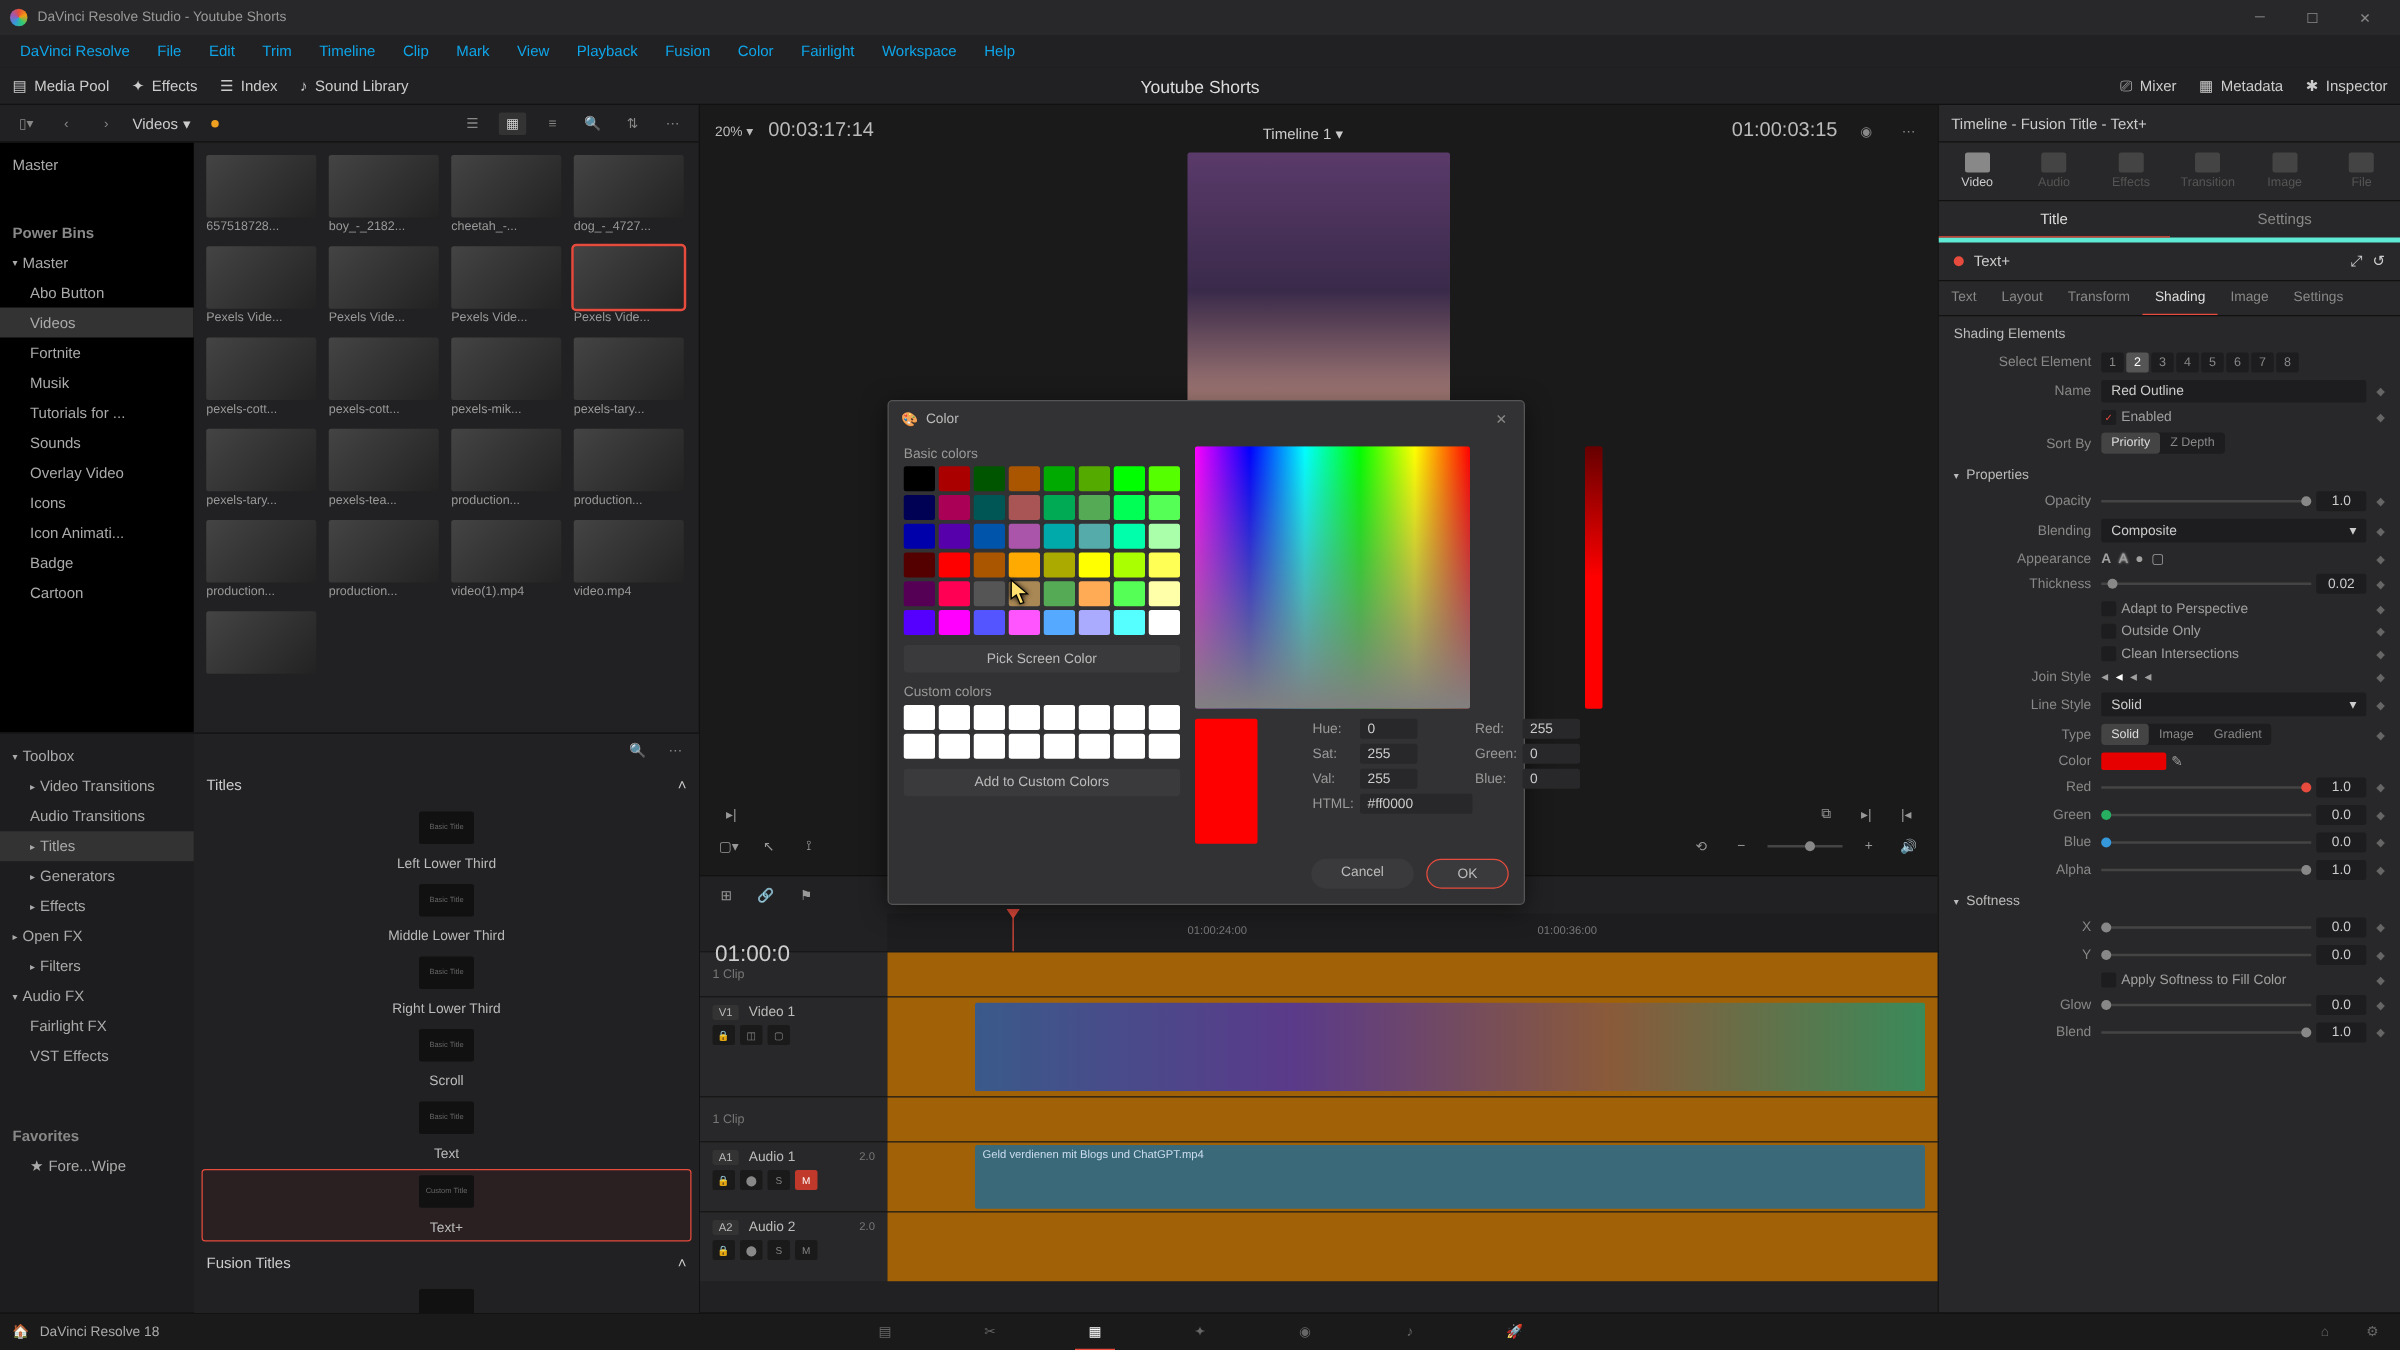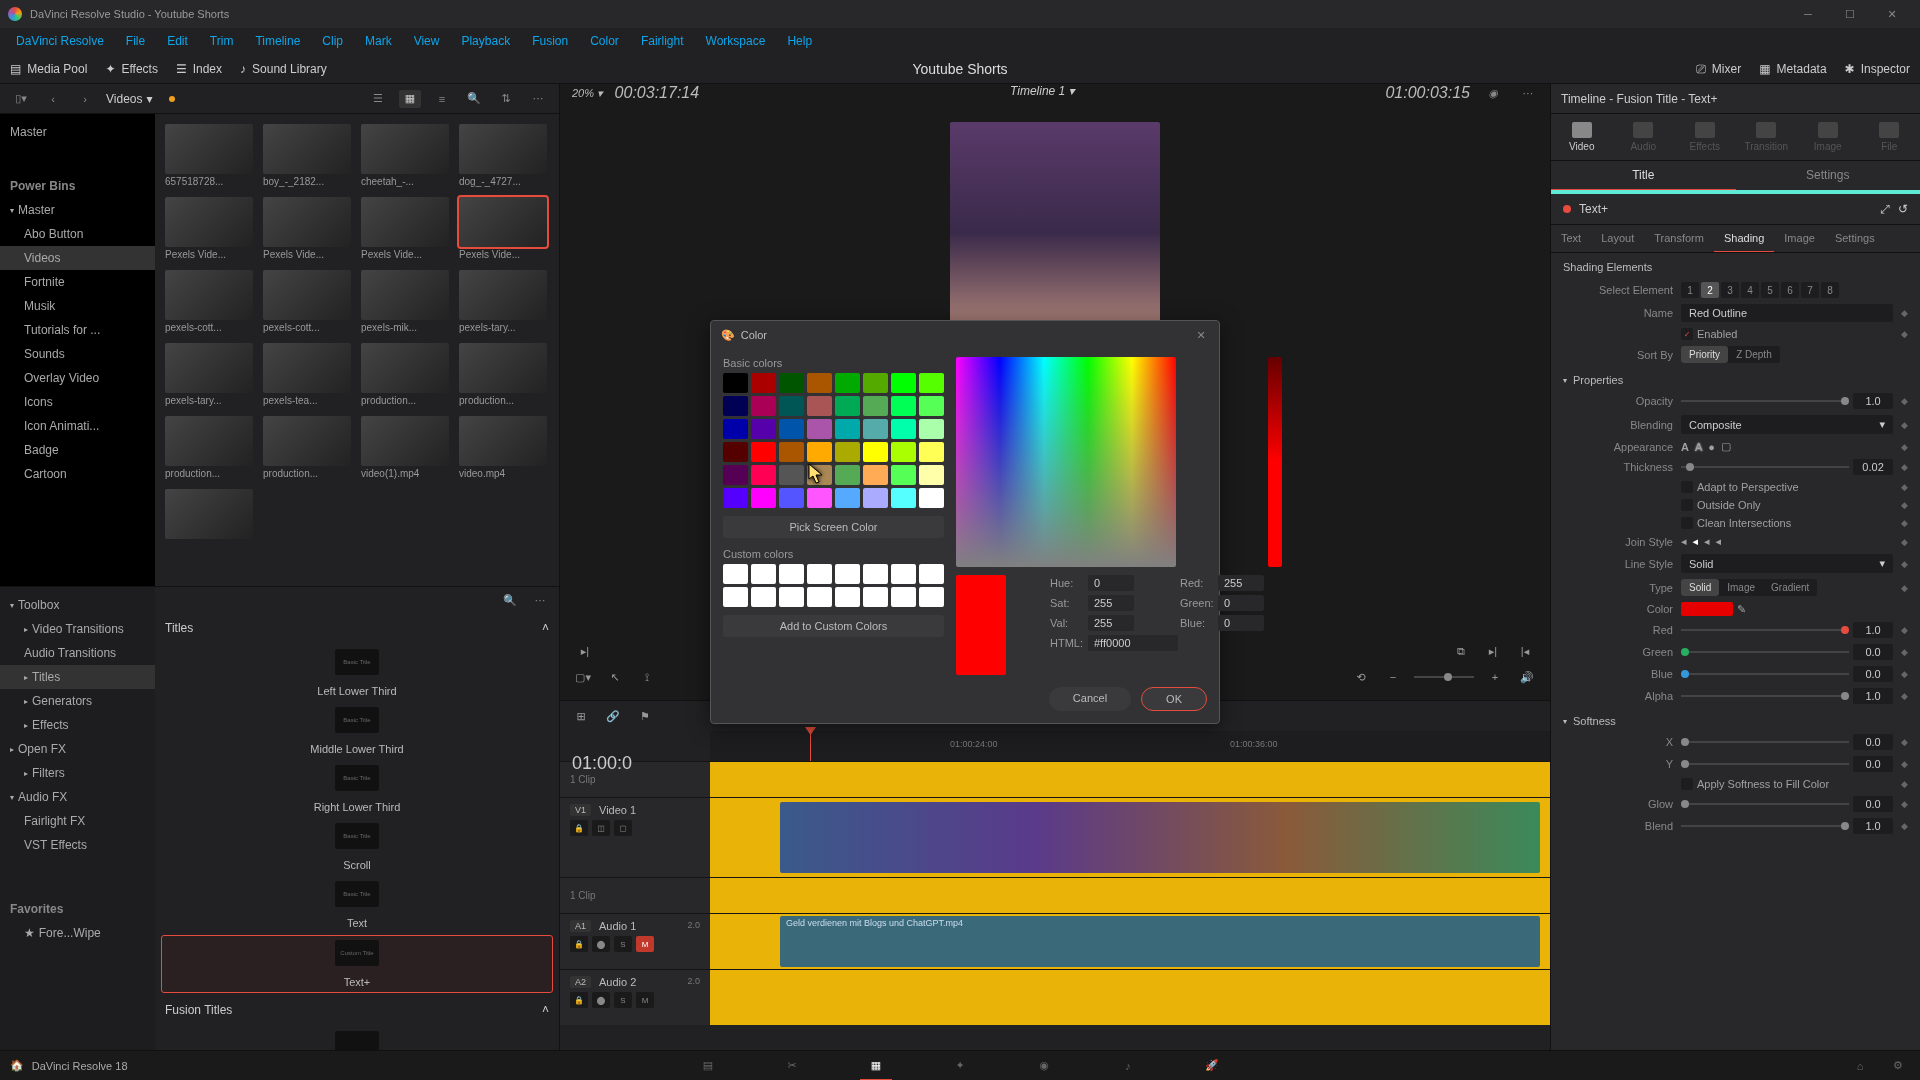--- a/index.html
+++ b/index.html
@@ -39,42 +39,42 @@
 .clip-label { font-size:10px; color:#999; margin-top:2px; overflow:hidden; text-overflow:ellipsis; white-space:nowrap; }
 .lower-split { display:flex; height:48%; border-top:1px solid #111; }
 .toolbox-tree { width:155px; background:#1d1d1f; padding:6px 0; }
 .titles-list { flex:1; background:#212123; overflow:auto; }
 .titles-header { padding:8px 10px; font-size:12px; color:#ccc; display:flex; justify-content:space-between; align-items:center; }
 .title-row { display:flex; align-items:center; padding:4px 8px; gap:10px; margin:2px 6px; border-radius:3px;flex-direction:column; }
 .title-row.sel { border:1px solid #e64b3d; background:#2a2022; }
 .title-thumb { width:44px; height:26px; background:#111; border-radius:2px; display:flex; align-items:center; justify-content:center; font-size:6px; color:#666; }
 .title-name { font-size:11px; color:#bbb; }
 .viewer { flex:1; display:flex; flex-direction:column; }
-.viewer-header { height:30px; display:flex; align-items:flex-start; justify-content:space-between; padding:0 12px;font-style:italic; }
+.viewer-header { height:30px; display:flex; align-items:flex-end; justify-content:space-between; padding:0 12px; }
 .viewer-header-left,.viewer-header-right { display:flex; align-items:center; gap:12px; font-size:11px; color:#bbb; }
 .viewer-title { font-size:12px; color:#ccc; }
 .tc { color:#bbb; font-size:16px; }
 .viewer-canvas { flex:1; display:flex; align-items:flex-start; justify-content:center; background:#1a1a1a; padding-top:8px;}
 .video-frame { width:210px; height:370px; background:linear-gradient(180deg,#5a3a6a 0%,#3a2a4a 30%,#c09080 60%,#604030 100%); border-radius:2px; position:relative; }
 .viewer-controls { height:60px; display:flex; flex-direction:column; }
 .vc-row { display:flex; align-items:center; justify-content:center; gap:10px; padding:4px 12px; }
 .vc-btn { width:22px; height:22px; display:flex; align-items:center; justify-content:center; color:#999; }
 .timeline-area { height:350px; background:#212123; border-top:1px solid #111; display:flex; flex-direction:column; }
 .tl-toolbar { height:30px; display:flex; align-items:center; padding:0 10px; gap:10px; }
 .tl-ruler { height:30px; background:#1d1d1f; position:relative; margin-left:150px; }
 .tl-time { position:absolute; left:12px; top:22px; font-size:18px; color:#ccc; }
 .tl-tracks { flex:1; display:flex; flex-direction:column; }
 .tl-track { display:flex; border-top:1px solid #151515; }
 .tl-track-head { width:150px; background:#28282a; padding:6px 10px; display:flex; flex-direction:column; gap:4px; }
 .tl-track-name { display:flex; gap:8px; font-size:11px; color:#bbb; }
 .tl-track-tag { background:#333;border-radius:2px;padding:1px 5px;font-size:9px; }
 .tl-track-btns { display:flex; gap:4px; }
 .tl-tbtn { width:18px;height:16px;background:#1a1a1a;border-radius:2px;display:flex;align-items:center;justify-content:center;font-size:8px;color:#888; }
 .tl-tbtn.mute { background:#c0392b; color:#fff; }
-.tl-track-body { flex:1; background:#eab308; position:relative; }
+.tl-track-body { flex:1; background:#a16207; position:relative; }
 .tl-clip-v { position:absolute; top:4px; bottom:4px; left:70px; right:10px; background:#2c3e50; border-radius:2px; overflow:hidden; display:flex; }
 .tl-clip-strip { flex:1; background:linear-gradient(90deg,#3a5a8a,#5a3a8a,#8a5a3a,#3a8a5a); }
 .tl-clip-a { position:absolute;top:2px;bottom:2px;left:70px;right:10px;background:#3a6a7a;border-radius:2px;font-size:9px;color:#cde;padding:2px 6px;overflow:hidden; }
 .tl-playhead { position:absolute; top:0; bottom:0; left:100px; width:1px; background:#e64b3d; z-index:5; }
 .tl-playhead::before { content:''; position:absolute; top:-4px; left:-5px; width:11px; height:8px; background:#e64b3d; clip-path:polygon(0 0,100% 0,50% 100%); }
 
 .insp-header { height:30px; border-bottom:1px solid #111; display:flex; align-items:center; padding:0 10px; font-size:12px; color:#ccc; }
 .insp-tabs { display:flex; border-bottom:1px solid #111; }
 .insp-tab { flex:1; text-align:center; padding:8px 0; font-size:10px; color:#555; display:flex;flex-direction:column;align-items:center;gap:3px; }
 .insp-tab.active { color:#ccc; }

